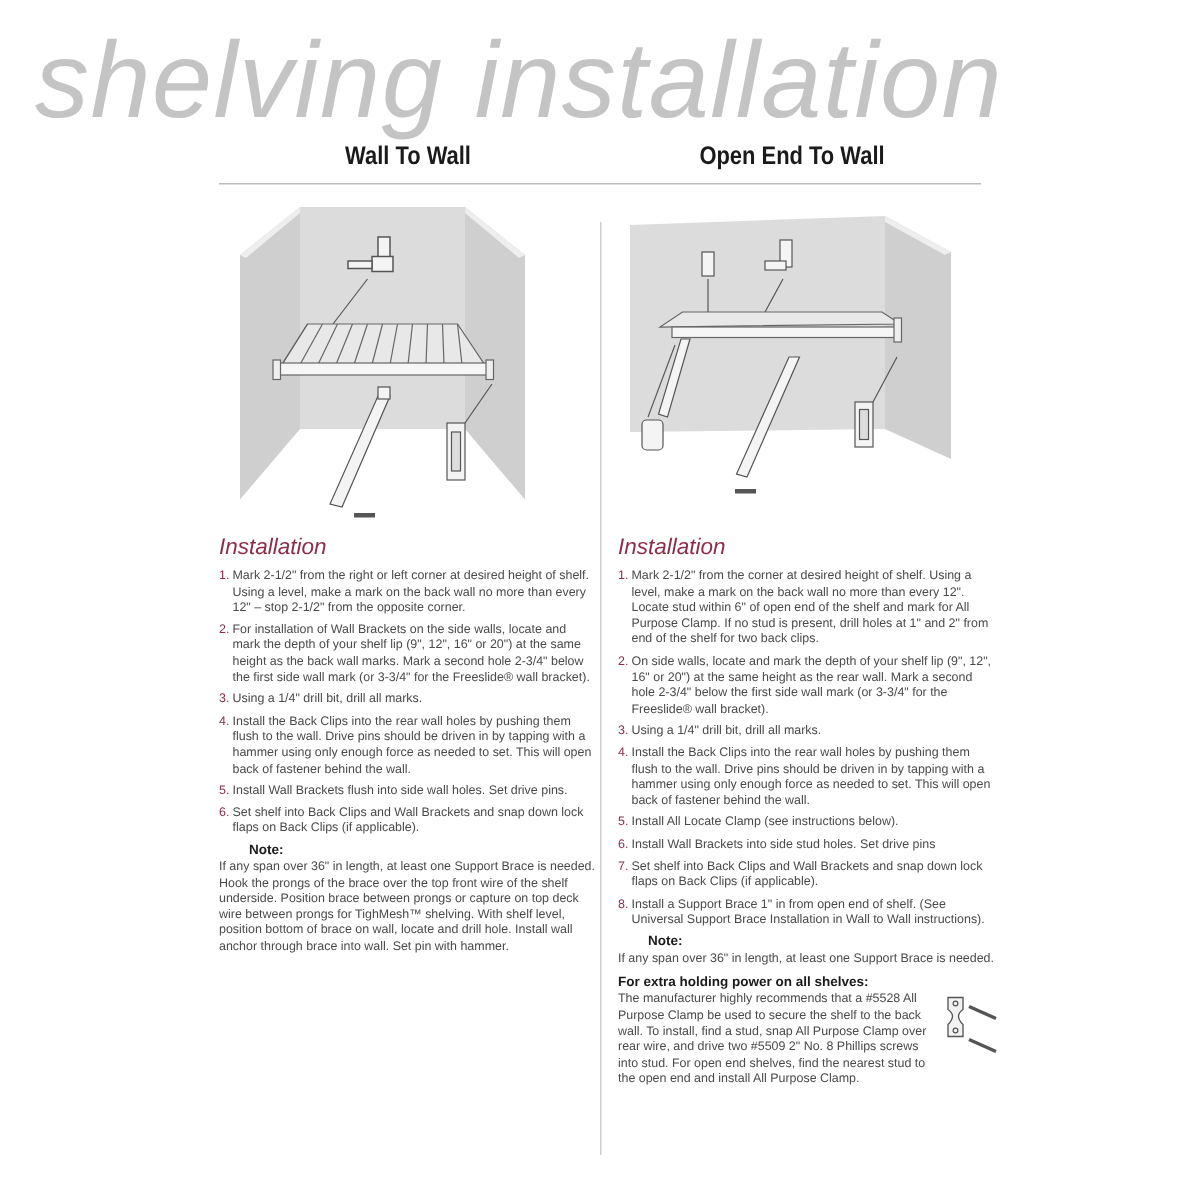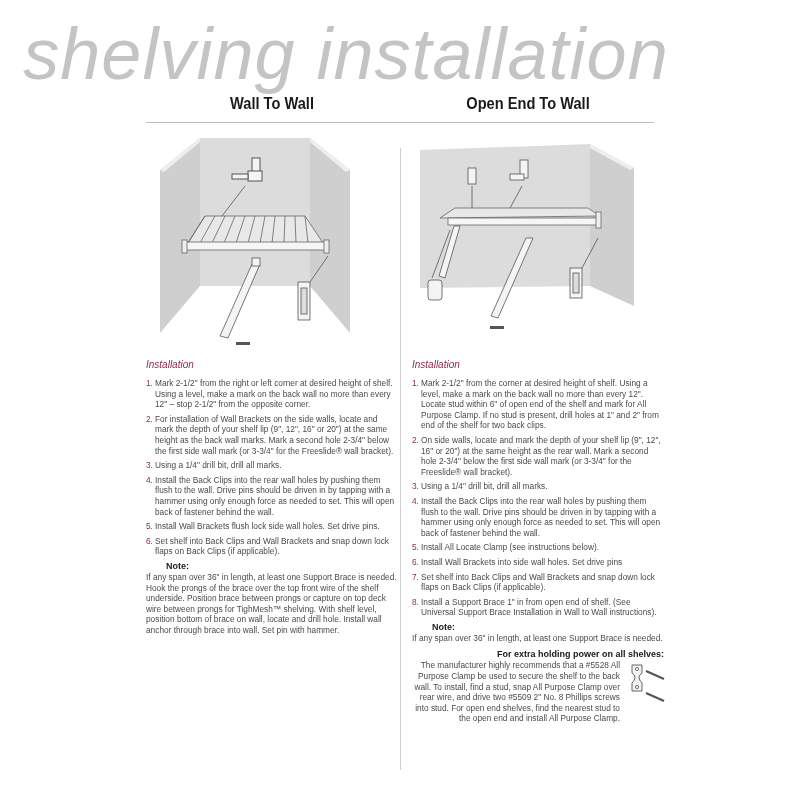--- a/index.html
+++ b/index.html
@@ -9,28 +9,28 @@
            font-family:"Liberation Sans", sans-serif; font-style:italic; font-weight:normal;
            font-size:72px; letter-spacing:1px; color:#c4c4c4; line-height:1; }
   .col-head { position:absolute; top:94px; font-family:"Liberation Sans", sans-serif;
               font-weight:bold; font-size:17px; color:#1a1a1a; text-align:center; transform:scaleX(0.86); }
   .rule { position:absolute; top:122px; left:146px; width:508px; height:1px; background:#bdbdbd; }
   .vdiv { position:absolute; top:148px; left:400px; width:1px; height:622px; background:#cfcfcf; }
   .illus { position:absolute; }
   .col { position:absolute; top:356px; width:252px; font-size:8.3px; line-height:10.6px; }
   .col.left { left:146px; }
   .col.right { left:412px; }
-  .sec-title { font-style:italic; font-size:10px; color:#8c2e48; margin:0 0 4px 0; line-height:18px; }
+  .sec-title { font-style:italic; font-size:15px; color:#8c2e48; margin:0 0 4px 0; line-height:18px; }
   ol.steps { list-style:none; margin:0; padding:0; }
   ol.steps li { position:relative; padding-left:9px; margin-bottom:4px; }
   ol.steps li .num { position:absolute; left:0; top:0; color:#8c2e48; }
   .note-h { font-weight:bold; color:#1a1a1a; font-size:9px; margin-top:4px; line-height:11px;padding-left:20px; }
   .sub-h { font-weight:bold; color:#1a1a1a; font-size:9px; margin-top:6px; line-height:11px; }
   .para { color:#4a4a4a; }
-  .extra-wrap { position:relative;text-align:right; }
+  .extra-wrap { position:relative; }
   .clamp { position:absolute; right:-4px; top:14px; }
 </style>
 </head>
 <body>
 
 <div class="title">shelving installation</div>
 
 <div class="col-head" style="left:146px;width:252px;">Wall To Wall</div>
 <div class="col-head" style="left:402px;width:252px;">Open End To Wall</div>
 <div class="rule"></div>
@@ -111,37 +111,37 @@
   <rect x="70" y="188" width="14" height="3" fill="#555"></rect>
 </svg>
 
 <div class="col left">
   <div class="sec-title">Installation</div>
   <ol class="steps">
     <li><span class="num">1.</span><span>Mark 2-1/2" from the right or left corner at desired height of shelf. Using a level, make a mark on the back wall no more than every 12" – stop 2-1/2" from the opposite corner.</span></li>
     <li><span class="num">2.</span><span>For installation of Wall Brackets on the side walls, locate and mark the depth of your shelf lip (9", 12", 16" or 20") at the same height as the back wall marks. Mark a second hole 2-3/4" below the first side wall mark (or 3-3/4" for the Freeslide® wall bracket).</span></li>
     <li><span class="num">3.</span><span>Using a 1/4" drill bit, drill all marks.</span></li>
     <li><span class="num">4.</span><span>Install the Back Clips into the rear wall holes by pushing them flush to the wall. Drive pins should be driven in by tapping with a hammer using only enough force as needed to set. This will open back of fastener behind the wall.</span></li>
-    <li><span class="num">5.</span><span>Install Wall Brackets flush lock side wall holes. Set drive pins.</span></li>
+    <li><span class="num">5.</span><span>Install Wall Brackets flush into side wall holes. Set drive pins.</span></li>
     <li><span class="num">6.</span><span>Set shelf into Back Clips and Wall Brackets and snap down lock flaps on Back Clips (if applicable).</span></li>
   </ol>
   <div class="note-h">Note:</div>
   <div class="para">If any span over 36" in length, at least one Support Brace is needed.</div>
   <div class="para">Hook the prongs of the brace over the top front wire of the shelf underside. Position brace between prongs or capture on top deck wire between prongs for TighMesh™ shelving. With shelf level, position bottom of brace on wall, locate and drill hole. Install wall anchor through brace into wall. Set pin with hammer.</div>
 </div>
 
 <div class="col right">
   <div class="sec-title">Installation</div>
   <ol class="steps">
     <li><span class="num">1.</span><span>Mark 2-1/2" from the corner at desired height of shelf. Using a level, make a mark on the back wall no more than every 12". Locate stud within 6" of open end of the shelf and mark for All Purpose Clamp. If no stud is present, drill holes at 1" and 2" from end of the shelf for two back clips.</span></li>
     <li><span class="num">2.</span><span>On side walls, locate and mark the depth of your shelf lip (9", 12", 16" or 20") at the same height as the rear wall. Mark a second hole 2-3/4" below the first side wall mark (or 3-3/4" for the Freeslide® wall bracket).</span></li>
     <li><span class="num">3.</span><span>Using a 1/4" drill bit, drill all marks.</span></li>
     <li><span class="num">4.</span><span>Install the Back Clips into the rear wall holes by pushing them flush to the wall. Drive pins should be driven in by tapping with a hammer using only enough force as needed to set. This will open back of fastener behind the wall.</span></li>
     <li><span class="num">5.</span><span>Install All Locate Clamp (see instructions below).</span></li>
-    <li><span class="num">6.</span><span>Install Wall Brackets into side wall holes. Set drive pins</span></li>
+    <li><span class="num">6.</span><span>Install Wall Brackets into side stud holes. Set drive pins</span></li>
     <li><span class="num">7.</span><span>Set shelf into Back Clips and Wall Brackets and snap down lock flaps on Back Clips (if applicable).</span></li>
     <li><span class="num">8.</span><span>Install a Support Brace 1" in from open end of shelf. (See Universal Support Brace Installation in Wall to Wall instructions).</span></li>
   </ol>
   <div class="note-h">Note:</div>
   <div class="para">If any span over 36" in length, at least one Support Brace is needed.</div>
   <div class="extra-wrap">
     <div class="sub-h">For extra holding power on all shelves:</div>
     <div class="para" style="padding-right:44px;">The manufacturer highly recommends that a #5528 All Purpose Clamp be used to secure the shelf to the back wall. To install, find a stud, snap All Purpose Clamp over rear wire, and drive two #5509 2" No. 8 Phillips screws into stud. For open end shelves, find the nearest stud to the open end and install All Purpose Clamp.</div>
     <svg class="clamp" width="40" height="44" viewBox="0 0 40 44">
       <path d="M4 2 h10 v8 q-6 4 0 10 v8 h-10 v-8 q6 -6 0 -10 z" fill="#f2f2f2" stroke="#555" stroke-width="0.9"></path>

